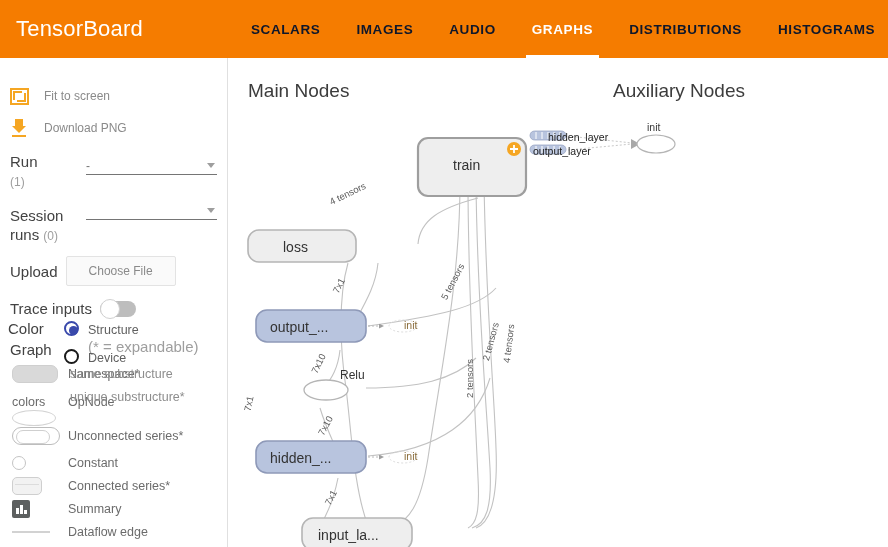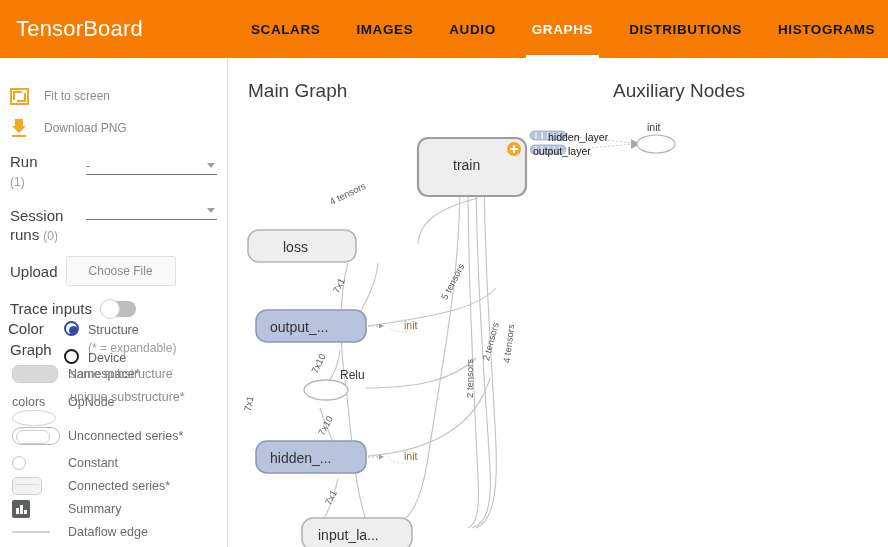--- a/index.html
+++ b/index.html
@@ -104,21 +104,21 @@
     width:15px; height:15px; border-radius:50%; border:2px solid #1a1a1a;
     margin-top:1px; position:relative; background:#fff; cursor:pointer;
   }
   .radio.on { border-color:#3949ab; }
   .radio.on::after {
     content:""; position:absolute; left:3px; top:3px; width:9px; height:9px;
     border-radius:50%; background:#3949ab;
   }
   .radio-txt { margin-left:9px; }
   .radio-main { font-size:12.5px; color:#5f5f5f; line-height:13px; }
-  .radio-sub { font-size:12px; color:#9e9e9e; line-height:12px;text-align:right; }
+  .radio-sub { font-size:15px; color:#9e9e9e; line-height:12px;text-align:right; }
 
   
   .legend { position:absolute; left:8px; top:283px; width:220px; }
   .legend-row { display:flex; align-items:center; height:23.2px; }
   .legend-ico { width:60px; display:flex; align-items:center; justify-content:flex-start; padding-left:4px; }
   .legend-lbl { font-size:12.5px; color:#6b6b6b; }
   .legend-hdr { font-size:15px; color:#424242; line-height:16px; padding-left:2px; }
 
   .sh-ns { width:46px; height:18px; border-radius:7px; background:#d9d9d9; border:1px solid #cfcfcf; }
   .sh-op { width:44px; height:16px; border-radius:50%; background:#fff; border:1.5px solid #d3d3d3; }
@@ -316,21 +316,21 @@
           </span>
         </div>
       </div>
 
       <div style="position:absolute; left:62px; top:47px; font-size:12.5px; color:#8d8d8d;">same substructure</div>
       <div style="position:absolute; left:62px; top:70px; font-size:12.5px; color:#8d8d8d;">unique substructure*</div>
     </div>
   </div>
 
   <div class="graph">
-    <div class="panel-title" id="t-main">Main Graph</div>
+    <div class="panel-title" id="t-main">Main Nodes</div>
     <div class="panel-title" id="t-aux">Auxiliary Nodes</div>
 
     <svg class="gsvg" width="660" height="489">
       <defs>
         <marker id="ar" markerWidth="7" markerHeight="7" refX="6" refY="3" orient="auto">
           <path d="M0,0 L6,3 L0,6 z" fill="#b0b0b0"></path>
         </marker>
         <marker id="arS" markerWidth="6" markerHeight="6" refX="5" refY="2.5" orient="auto">
           <path d="M0,0 L5,2.5 L0,5 z" fill="#9e9e9e"></path>
         </marker>

